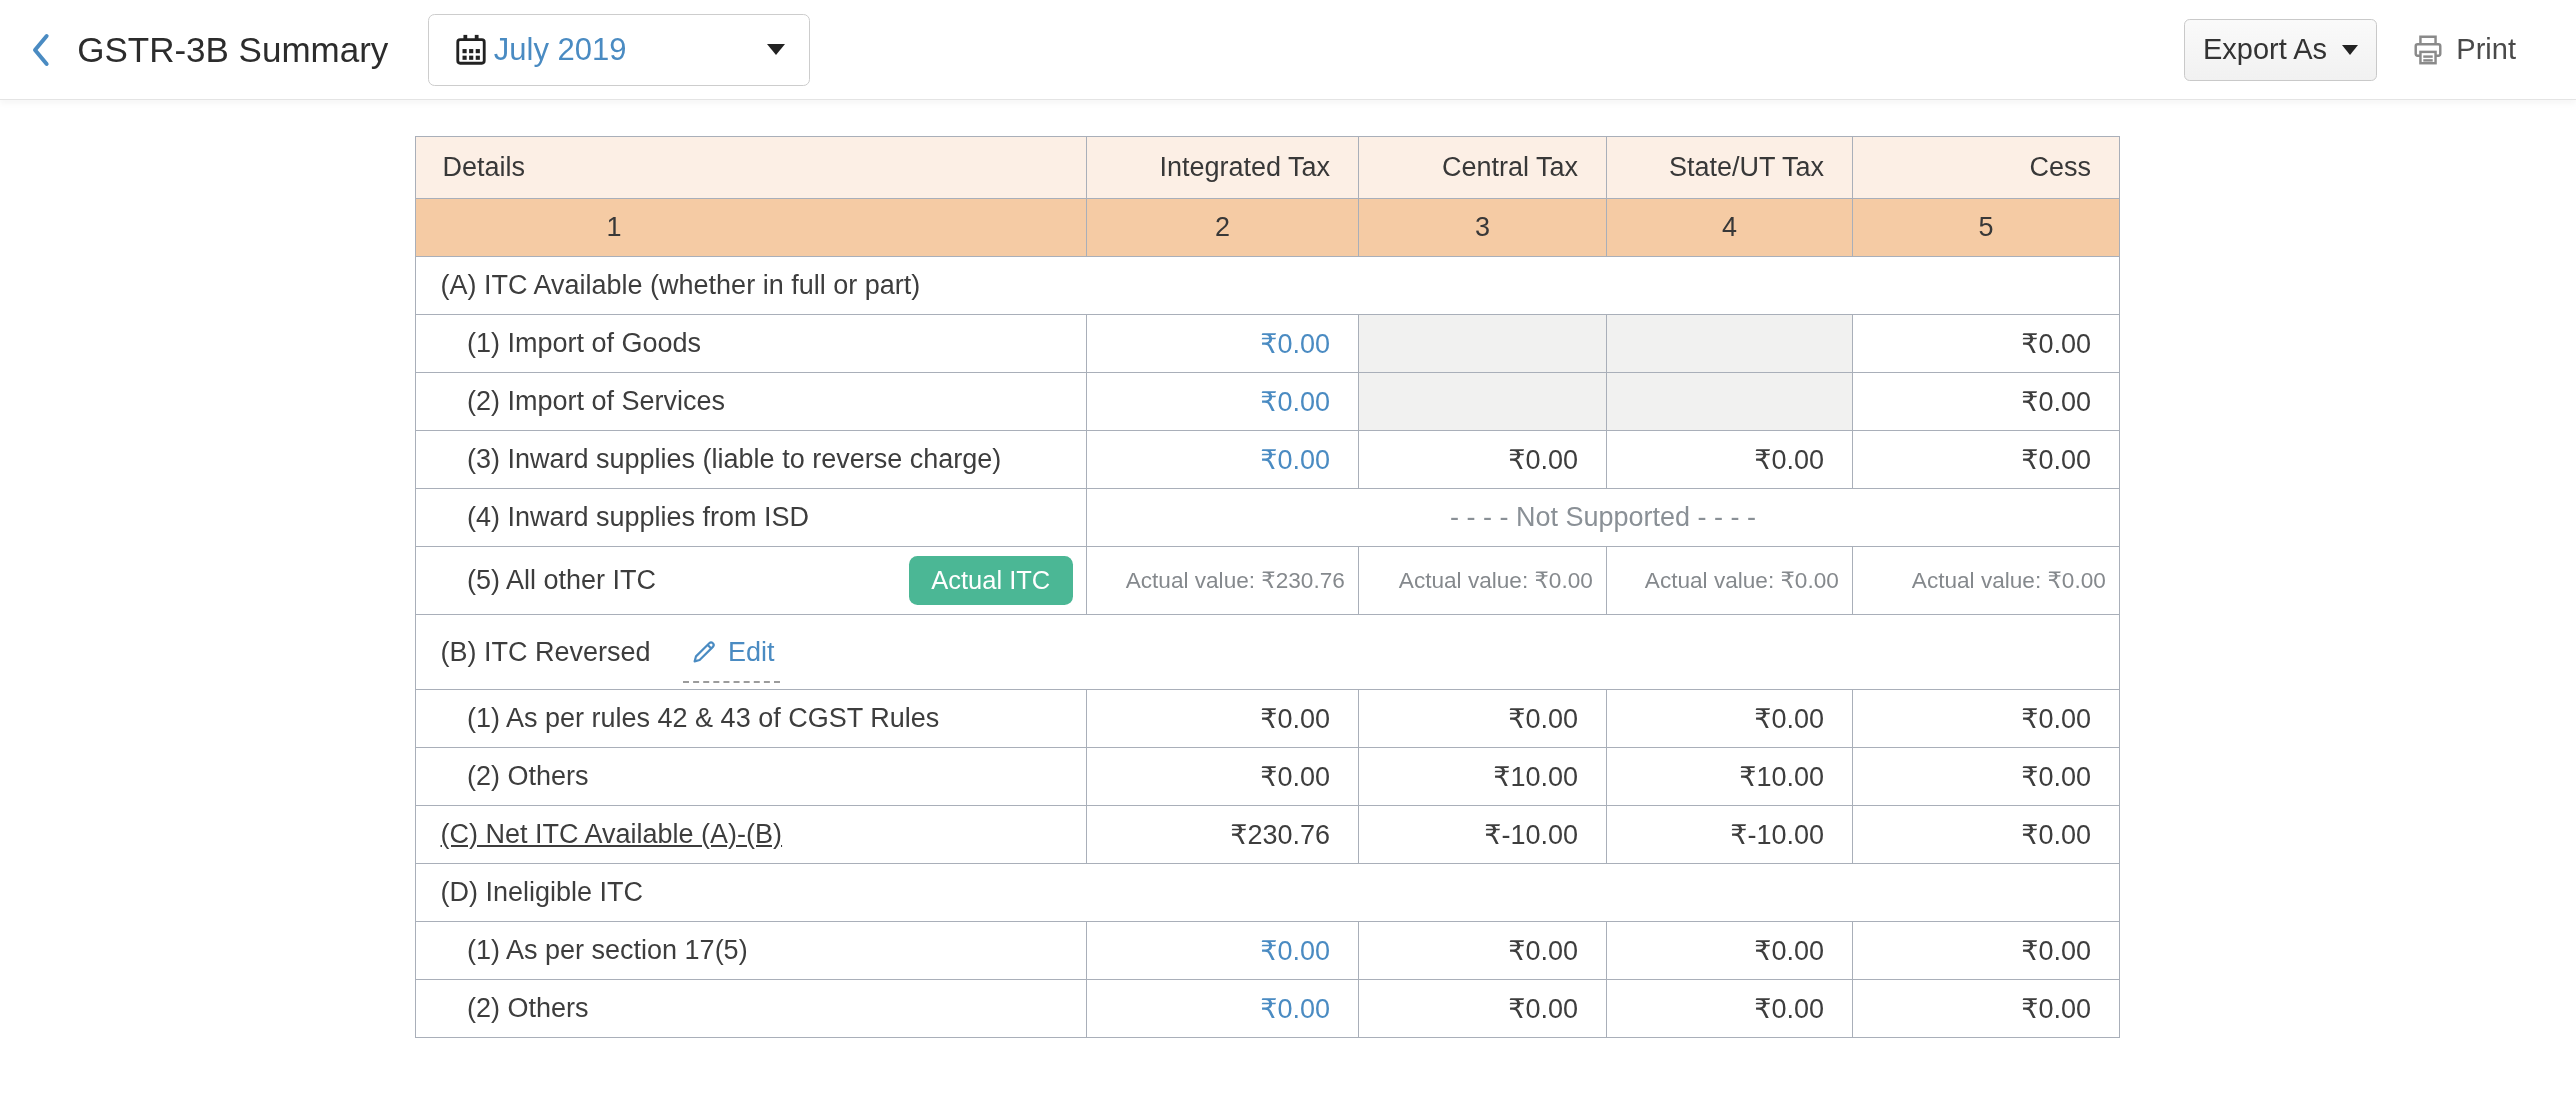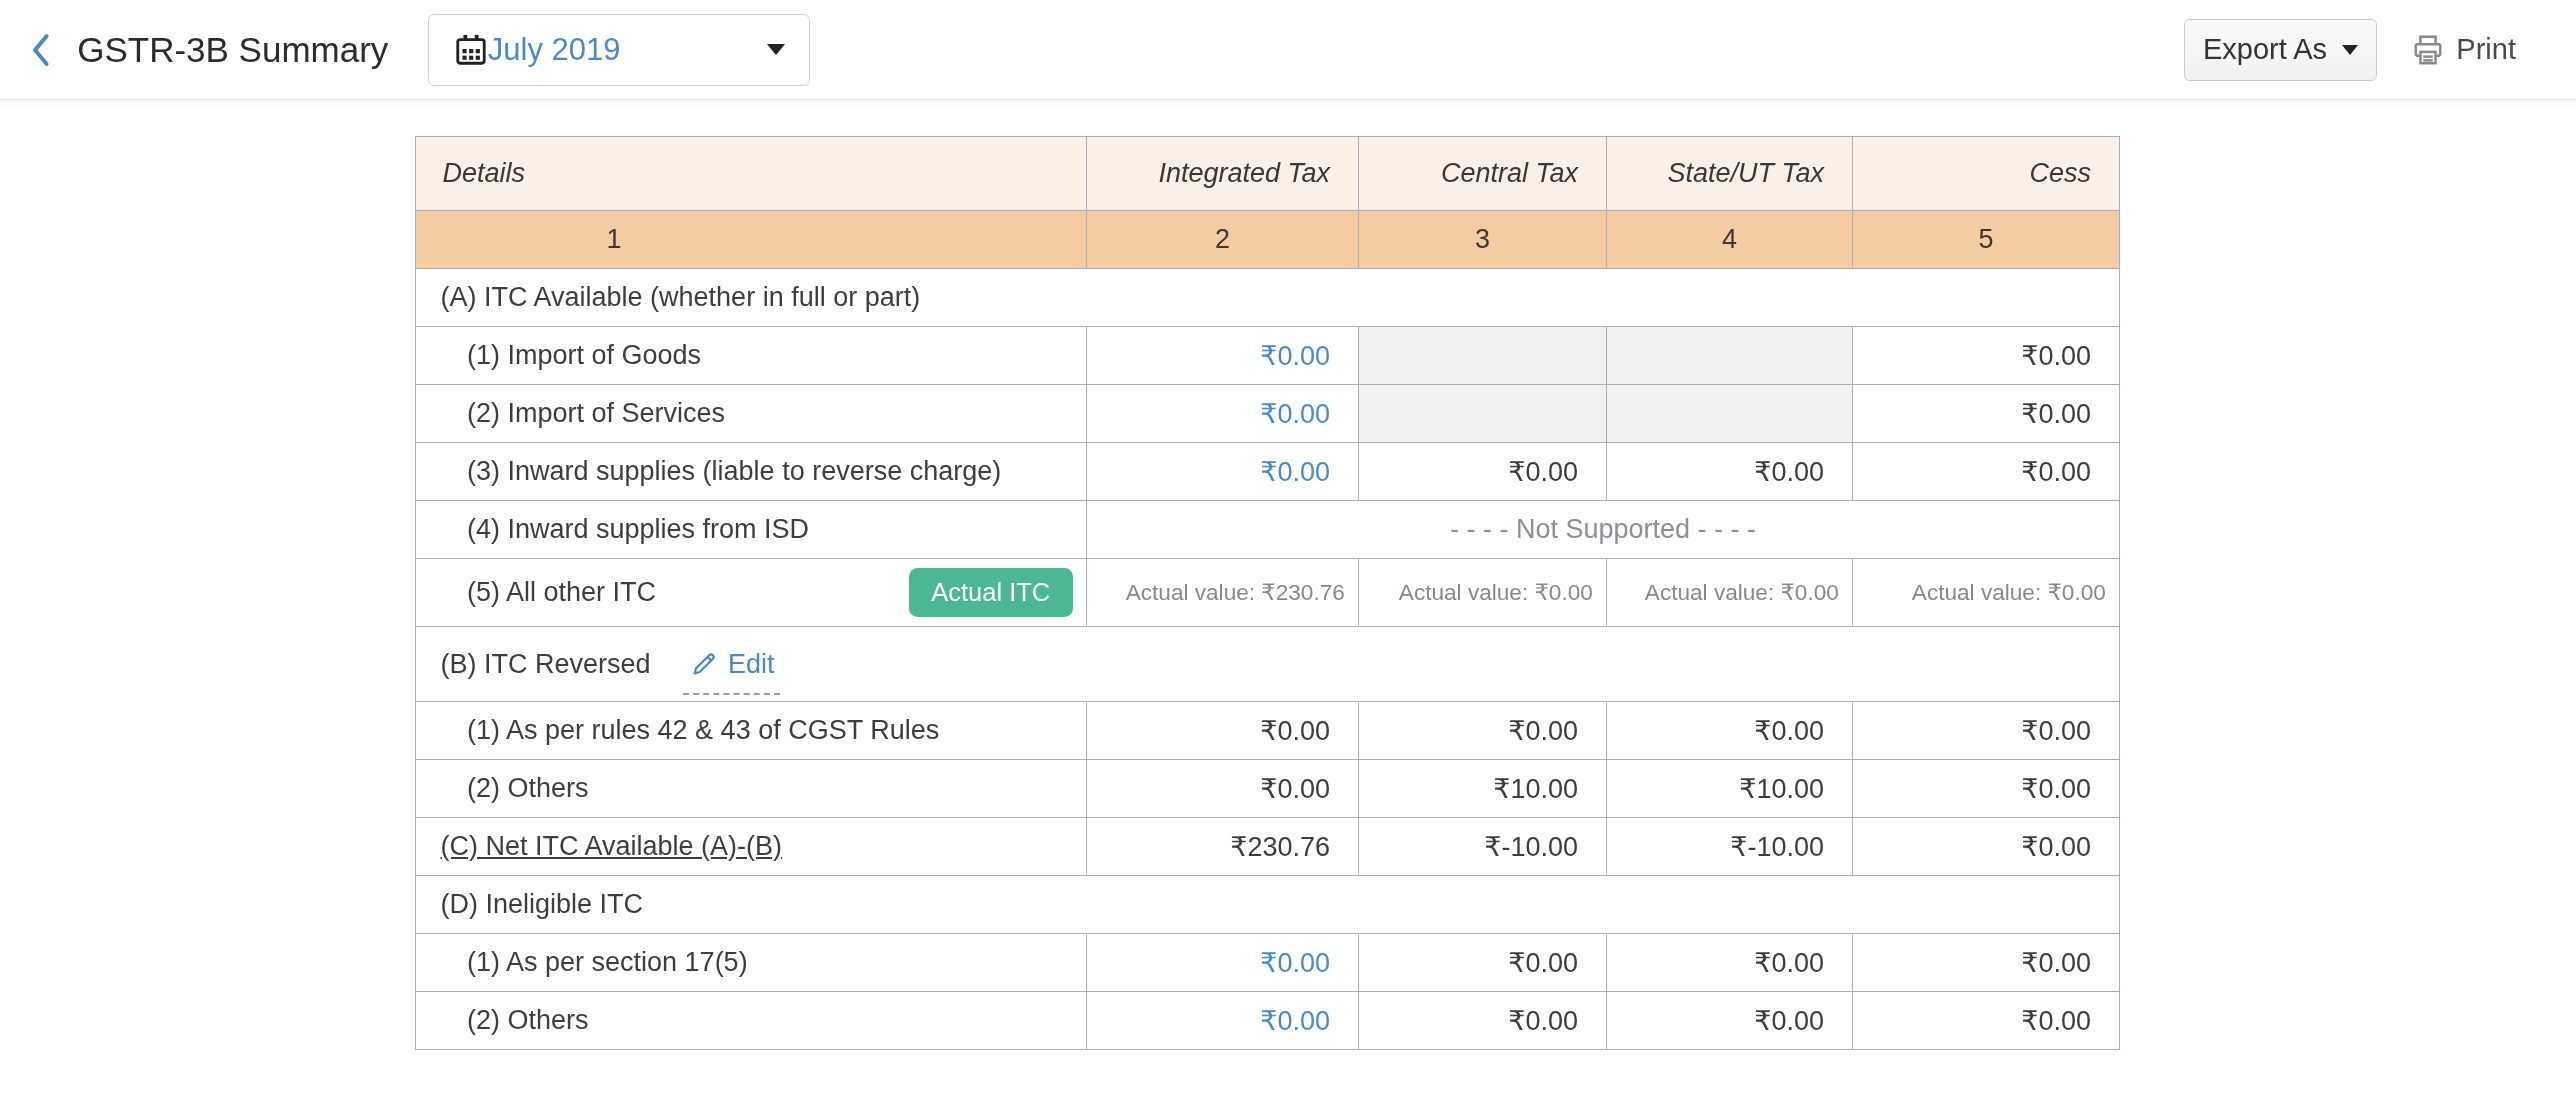--- a/index.html
+++ b/index.html
@@ -7,41 +7,41 @@
     font-family: "Liberation Sans", "DejaVu Sans", sans-serif; }
 
   
   .topbar { height: 100px; display: flex; align-items: center;
     padding: 0 60px 0 28px; background: #fff;
     border-bottom: 1.9px solid #e4e4e4; box-shadow: 0 3.8px 5.7px rgba(0,0,0,0.035); }
   .back-btn { width: 36px; height: 42px; display: flex; align-items: center; cursor: pointer; flex: none; }
   .back-btn svg { width: 28px; height: 38px; }
   .page-title { font-size: 35px; font-weight: 500; color: #2c2c2c; margin: 0 40px 0 13.2px; white-space: nowrap; }
   .period { width: 382px; height: 72px; border: 1.9px solid #cdcdcd; border-radius: 6.6px;
-    display: flex; align-items: center; padding: 0 24.5px; gap: 0; background: #fff; cursor: pointer; }
+    display: flex; align-items: center; padding: 0 24.5px; gap: 6px; background: #fff; cursor: pointer; }
   .period svg { width: 34px; height: 34px; flex: none; }
   .period-label { font-size: 31px; color: #4a8bc2; flex: 1; }
   .caret { width: 0; height: 0; border-left: 9.4px solid transparent; border-right: 9.4px solid transparent;
     border-top: 11.3px solid #222; flex: none; }
   .caret.sm { border-left-width: 8.5px; border-right-width: 8.5px; border-top-width: 10.4px; }
   .actions { margin-left: auto; display: flex; align-items: center; gap: 34px; }
   .export-btn { height: 62px; border: 1.9px solid #c9c9c9; border-radius: 5.7px;
     background: linear-gradient(#fafafa, #f1f1f1); display: flex; align-items: center; gap: 15px;
     padding: 0 18px; font-size: 29px; color: #333; cursor: pointer; }
   .print-btn { display: flex; align-items: center; gap: 11.3px; font-size: 29px; color: #4a4a4a; cursor: pointer; }
   .print-btn svg { width: 34px; height: 34px; }
 
   
   .content { padding: 36px 0 0 415px; }
   .section-title { font-size: 35px; font-weight: 400; color: #383838; line-height: 40px; margin-bottom: 24.5px; }
 
   table.gstr { border-collapse: collapse; table-layout: fixed; width: 1703px; }
   table.gstr th, table.gstr td { border: 1.9px solid #a9afb9; overflow: hidden; }
 
-  thead tr.labels { height: 74px; font-style: italic; }
+  thead tr.labels { height: 62px; }
   thead tr.labels th { background: #fcefe5; font-weight: 400; font-size: 27px; color: #383838; }
   th.c-details { text-align: left; padding-left: 26.4px; }
   th.c-val { text-align: right; padding-right: 28px; }
   thead tr.nums { height: 58px; }
   thead tr.nums td { background: #f5cba4; text-align: center; font-size: 27px; color: #383838; }
   thead tr.nums td.n-details { padding-right: 274px; }
 
   tbody tr { height: 58px; }
   tbody tr.row-button { height: 68px; }
   tbody tr.row-edit { height: 75px; }

